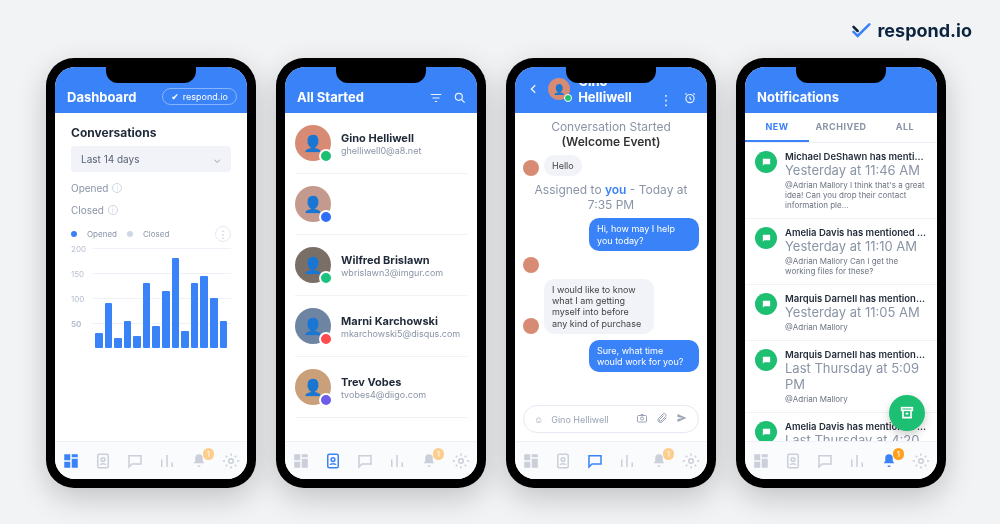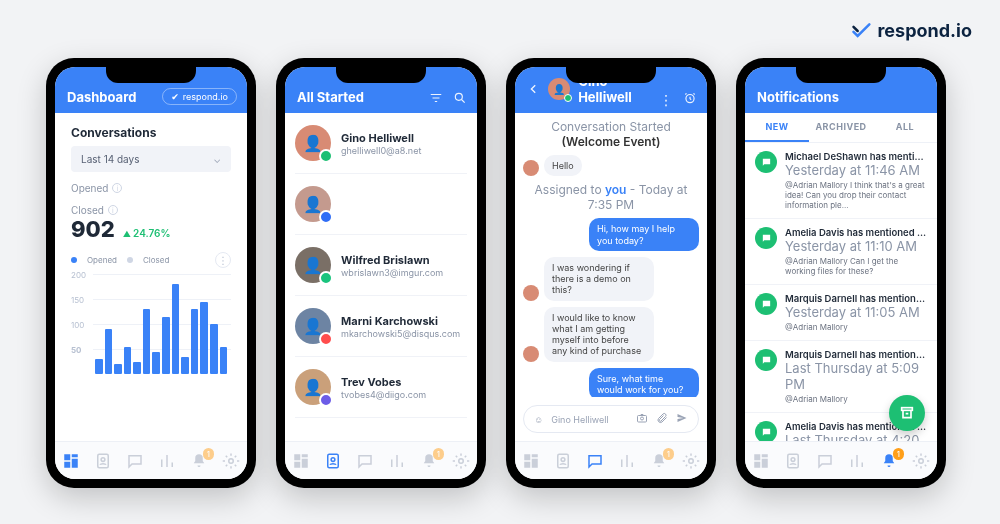--- a/index.html
+++ b/index.html
@@ -123,24 +123,20 @@
 
         <div class="kpi-label">
             <span>Opened</span>
             <span class="info-dot">i</span>
           </div>
 
         <div class="kpi-label">
             <span>Closed</span>
             <span class="info-dot">i</span>
           </div>
-        <div class="kpi-row">
-          <span class="kpi-value">902</span>
-          <span class="delta">24.76%</span>
-        </div>
 
         <div class="legend">
           <span class="dot" style="background:var(--blue)"></span>
             <span>Opened</span>
           <span class="dot" style="background:#cfd6e4"></span>
             <span>Closed</span>
           <span class="menu-dots">⋮</span>
         </div>
 
         <div class="chart" id="chart">
@@ -312,21 +308,20 @@
             <span class="bubble gray">Hello</span>
           </div>
         <div class="sys">
           <span>Assigned to</span> <b style="color:var(--blue)">you</b> <span>- Today at 7:35 PM</span>
         </div>
         <div class="row right">
             <span class="bubble blue">Hi, how may I help you today?</span>
           </div>
         <div class="row">
             <span class="chat-avatar" style="background:#d88b74"></span>
-            <span class="bubble gray">I was wondering if there is a demo on this?</span>
           </div>
         <div class="row">
             <span class="chat-avatar" style="background:#d88b74"></span>
             <span class="bubble gray">I would like to know what I am getting myself into before any kind of purchase</span>
           </div>
         <div class="row right">
             <span class="bubble blue">Sure, what time would work for you?</span>
           </div>
       </div>
       <div class="input-bar">

